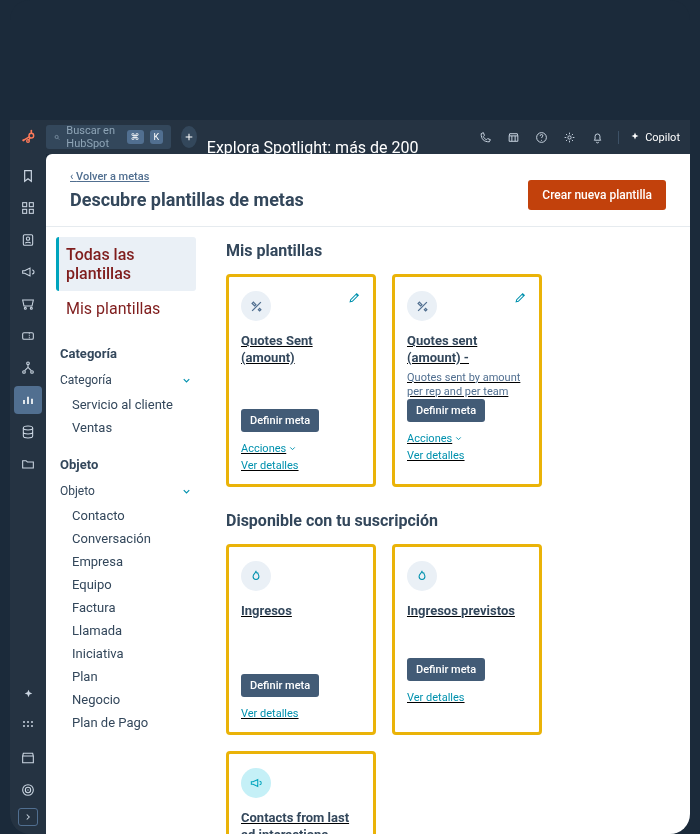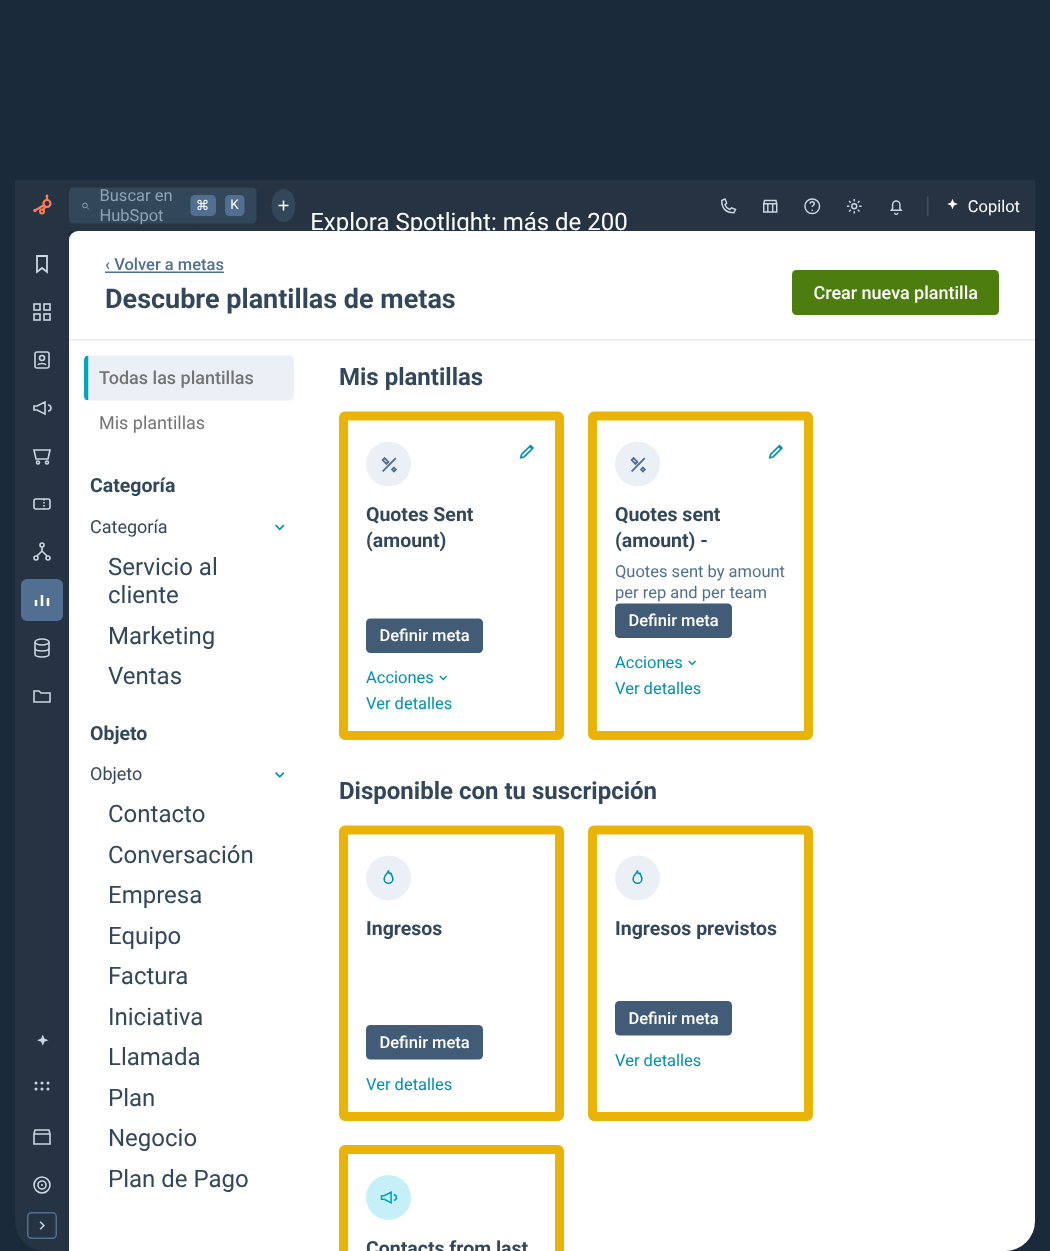--- a/index.html
+++ b/index.html
@@ -16,34 +16,34 @@
 .copilot { display:flex; align-items:center; gap:4px; color:#fff; font-size:11px; border-left:1px solid #3d5166; padding-left:10px; margin-left:4px;}
 .left-rail { position:absolute; top:154px; bottom:0; left:0; width:36px; background:#253342; display:flex; flex-direction:column; align-items:center; padding-top:8px; gap:4px; z-index:2;}
 .rail-item { width:28px; height:28px; display:flex; align-items:center; justify-content:center; color:#cbd6e2; border-radius:4px;}
 .rail-item.active { background:#516f90; color:#fff;}
 .rail-spacer { flex:1;}
 .rail-bottom { display:flex; flex-direction:column; align-items:center; gap:4px; padding-bottom:8px;}
 .content { position:absolute; top:154px; left:36px; right:0; bottom:0; background:#fff; display:flex; flex-direction:column; overflow:hidden; border-top-left-radius:6px;}
 .page-header { padding: 16px 24px 12px 24px; display:flex; justify-content:space-between; align-items:flex-end;}
 .back-link { color:#516f90; font-size:11px; font-weight:500; display:block; margin-bottom:6px;text-decoration:underline;}
 .page-title { font-size:18px; font-weight:700; color:#33475b;}
-.primary-btn { background:#4d7c0f; color:#fff; border:none; padding:8px 14px; font-size:12px; font-weight:500; border-radius:3px;}
+.primary-btn { background:#c2410c; color:#fff; border:none; padding:8px 14px; font-size:12px; font-weight:500; border-radius:3px;}
 .main-cols { flex:1; display:flex; overflow:hidden; border-top:1px solid #e6ebef; margin-top:4px;}
 .sidebar { width:160px; padding:10px 0; font-size:12px; color:#33475b; overflow:hidden;}
 .side-tabs { margin:0 10px 14px 10px;}
-.side-tab { padding:8px 10px; border-radius:3px; color:#737373; font-size:12px;}
+.side-tab { padding:8px 10px; border-radius:3px; color:#7f1d1d; font-size:16px;}
 .side-tab.active { background:#eaf0f6; border-left:3px solid #00a4bd; font-weight:500; padding-left:7px;}
 .side-section-title { font-weight:700; color:#33475b; padding:6px 14px; font-size:13px;}
 .side-exp { display:flex; justify-content:space-between; align-items:center; padding:6px 14px; font-size:12px; color:#33475b;}
 .side-exp .chev { color:#0091ae;}
-.sub-item { padding:4px 26px; color:#33475b; font-size:16px;}
+.sub-item { padding:4px 26px; color:#33475b; font-size:13px;}
 .main-content { flex:1; padding:14px 20px; overflow-y:auto;}
 .section-title { font-size:16px; font-weight:700; color:#33475b; margin-bottom:14px;}
 .card-row { display:flex; gap:16px; flex-wrap:wrap; margin-bottom:24px;}
-.card { flex:0 0 150px; width:150px; border:6px solid #eab308; border-radius:4px; padding:14px 12px 12px 12px; position:relative; background:#fff;}
+.card { flex:0 0 150px; width:150px; border:3px solid #eab308; border-radius:4px; padding:14px 12px 12px 12px; position:relative; background:#fff;text-decoration:underline;}
 .card .card-icon { width:30px; height:30px; background:#eaf0f6; border-radius:50%; display:flex; align-items:center; justify-content:center; margin-bottom:12px;}
 .card .edit-icon { position:absolute; top:14px; right:12px; color:#0091ae;}
 .card-title { font-size:13px; font-weight:700; color:#33475b; line-height:1.3; margin-bottom:4px;}
 .card-desc { font-size:11px; color:#516f90; line-height:1.3; margin-bottom:0;}
 .dark-btn { background:#425b76; color:#fff; border:none; padding:5px 9px; font-size:11px; border-radius:3px; font-weight:500; margin-bottom:6px;}
 .card-link { display:block; color:#0091ae; font-size:11px; margin-top:4px;}
 .actions-link { display:flex; align-items:center; gap:2px; color:#0091ae; font-size:11px; margin-top:4px;}
 svg { display:block; }
 </style>
 </head>
@@ -242,39 +242,38 @@
         <div class="side-section-title">Categoría</div>
         <div class="side-exp">
           <span>Categoría</span>
           <span class="chev">
               <svg width="11" height="11" viewBox="0 0 24 24">
                 <path d="M6 9l6 6 6-6" fill="none" stroke="#0091ae" stroke-width="2.5"></path>
               </svg>
             </span>
         </div>
         <div class="sub-item">Servicio al cliente</div>
-        <div class="sub-item">Marketing</div>
         <div class="sub-item">Ventas</div>
 
         <div class="side-section-title" style="margin-top:12px;">Objeto</div>
         <div class="side-exp">
           <span>Objeto</span>
           <span class="chev">
               <svg width="11" height="11" viewBox="0 0 24 24">
                 <path d="M6 9l6 6 6-6" fill="none" stroke="#0091ae" stroke-width="2.5"></path>
               </svg>
             </span>
         </div>
         <div class="sub-item">Contacto</div>
         <div class="sub-item">Conversación</div>
         <div class="sub-item">Empresa</div>
         <div class="sub-item">Equipo</div>
         <div class="sub-item">Factura</div>
+        <div class="sub-item">Llamada</div>
         <div class="sub-item">Iniciativa</div>
-        <div class="sub-item">Llamada</div>
         <div class="sub-item">Plan</div>
         <div class="sub-item">Negocio</div>
         <div class="sub-item">Plan de Pago</div>
       </div>
 
       <div class="main-content">
         <div class="section-title">Mis plantillas</div>
         <div class="card-row">
 
           <div class="card">

